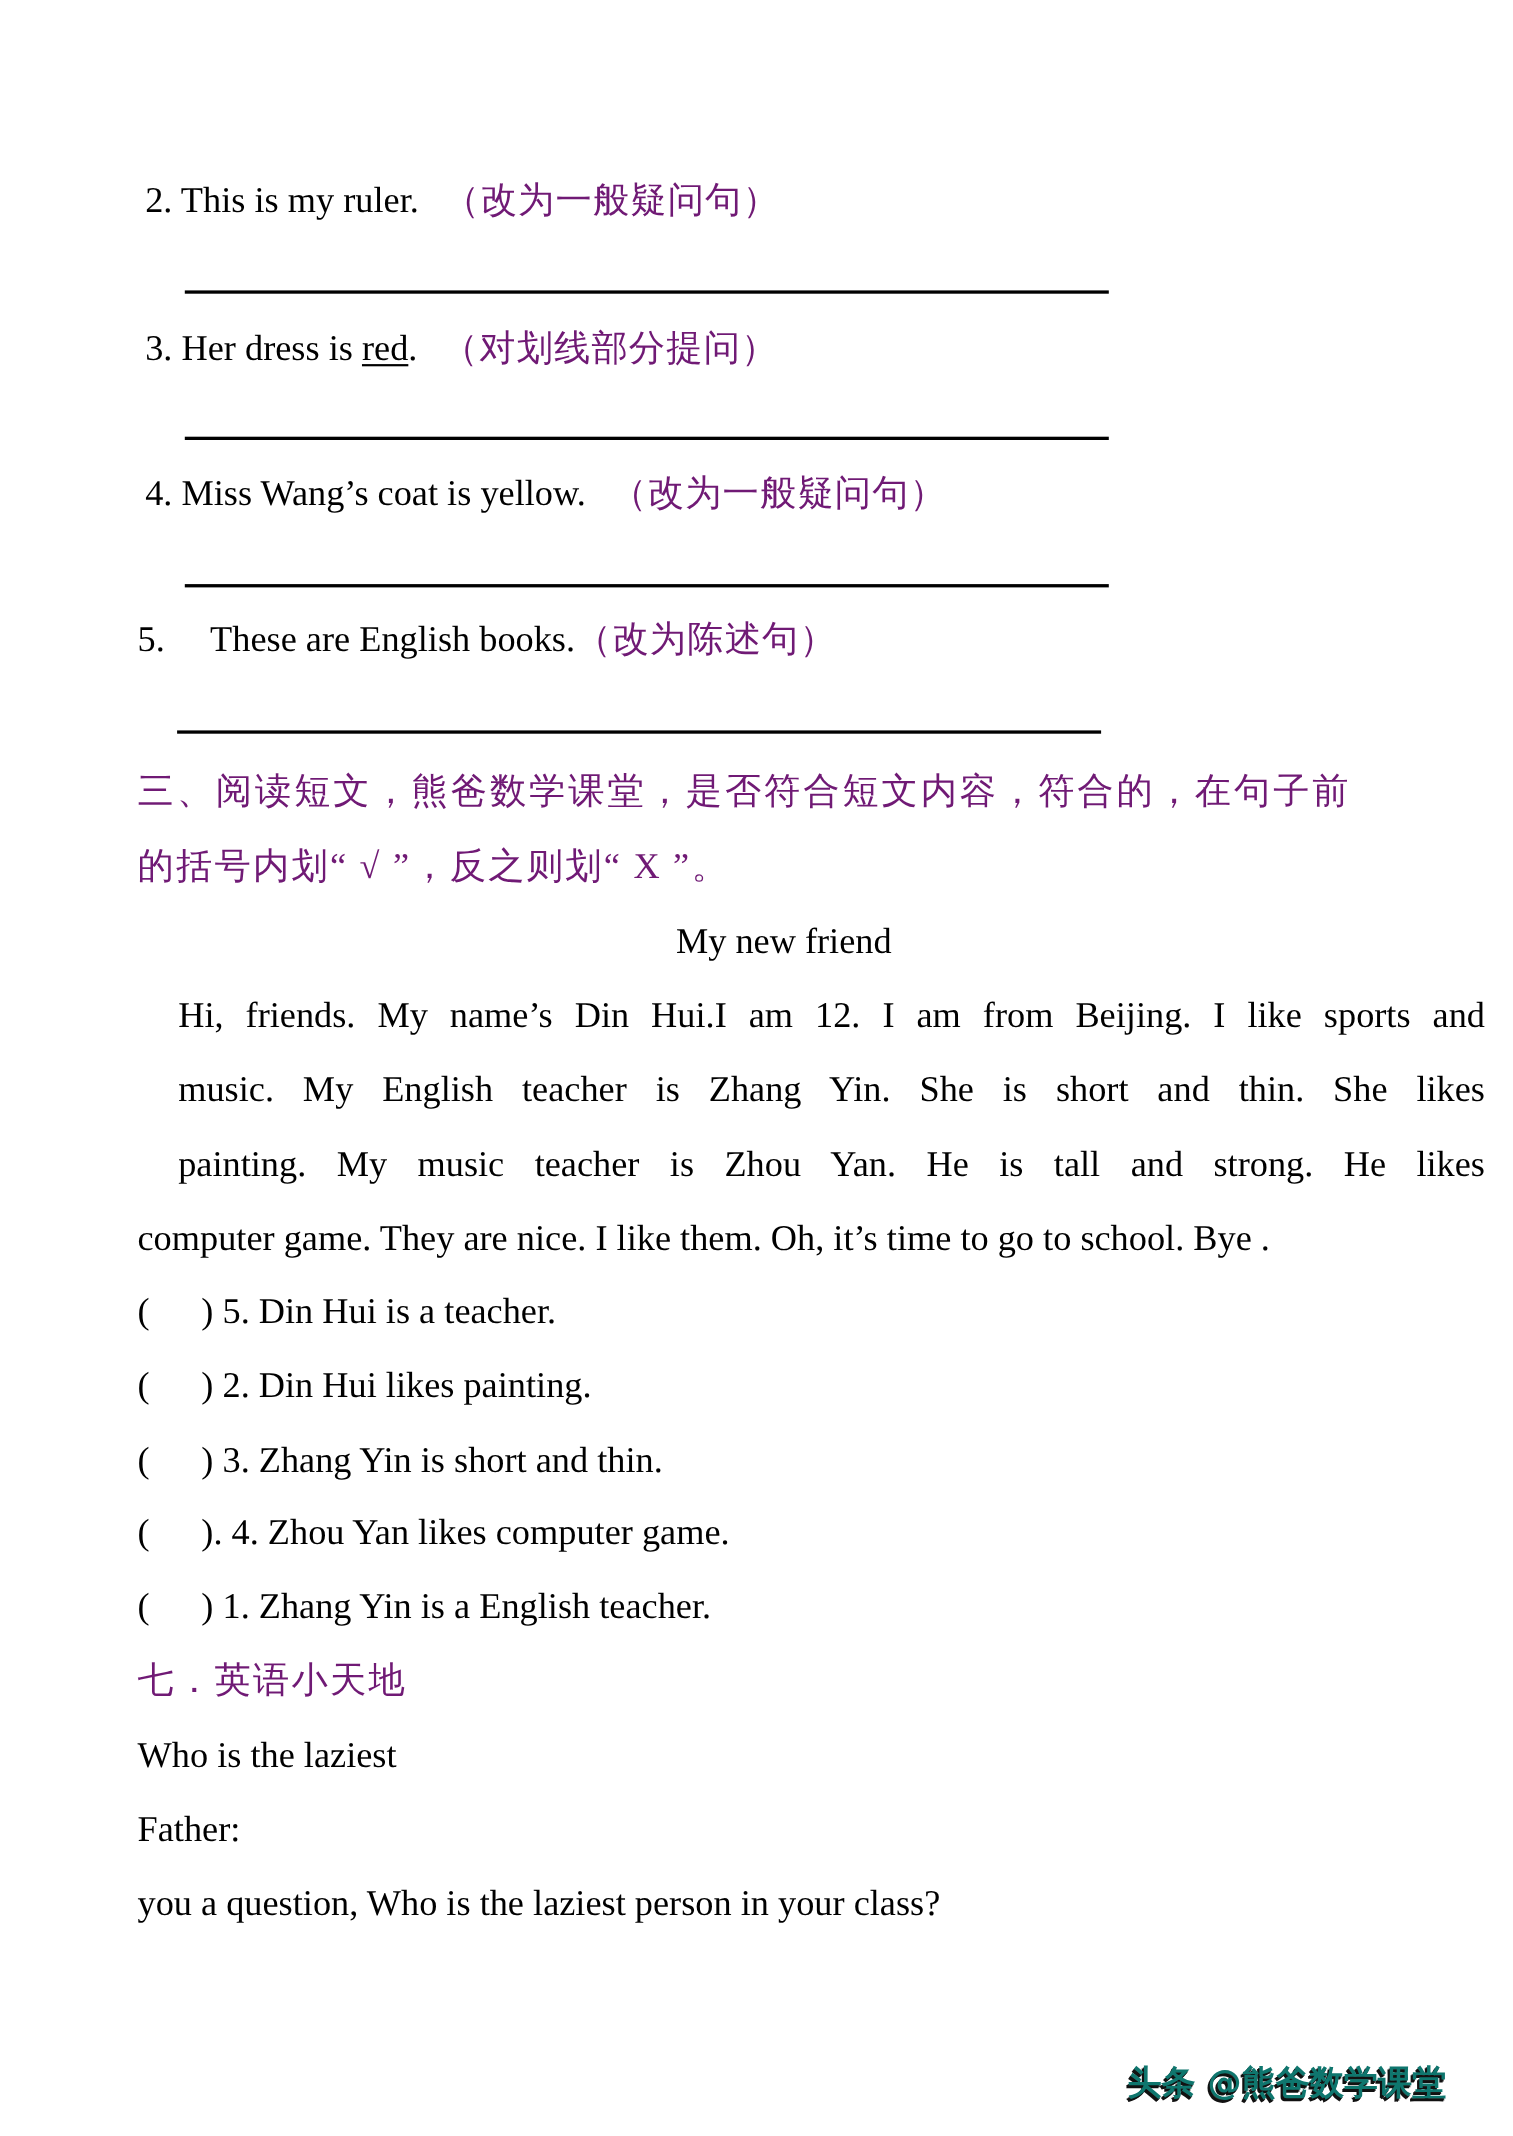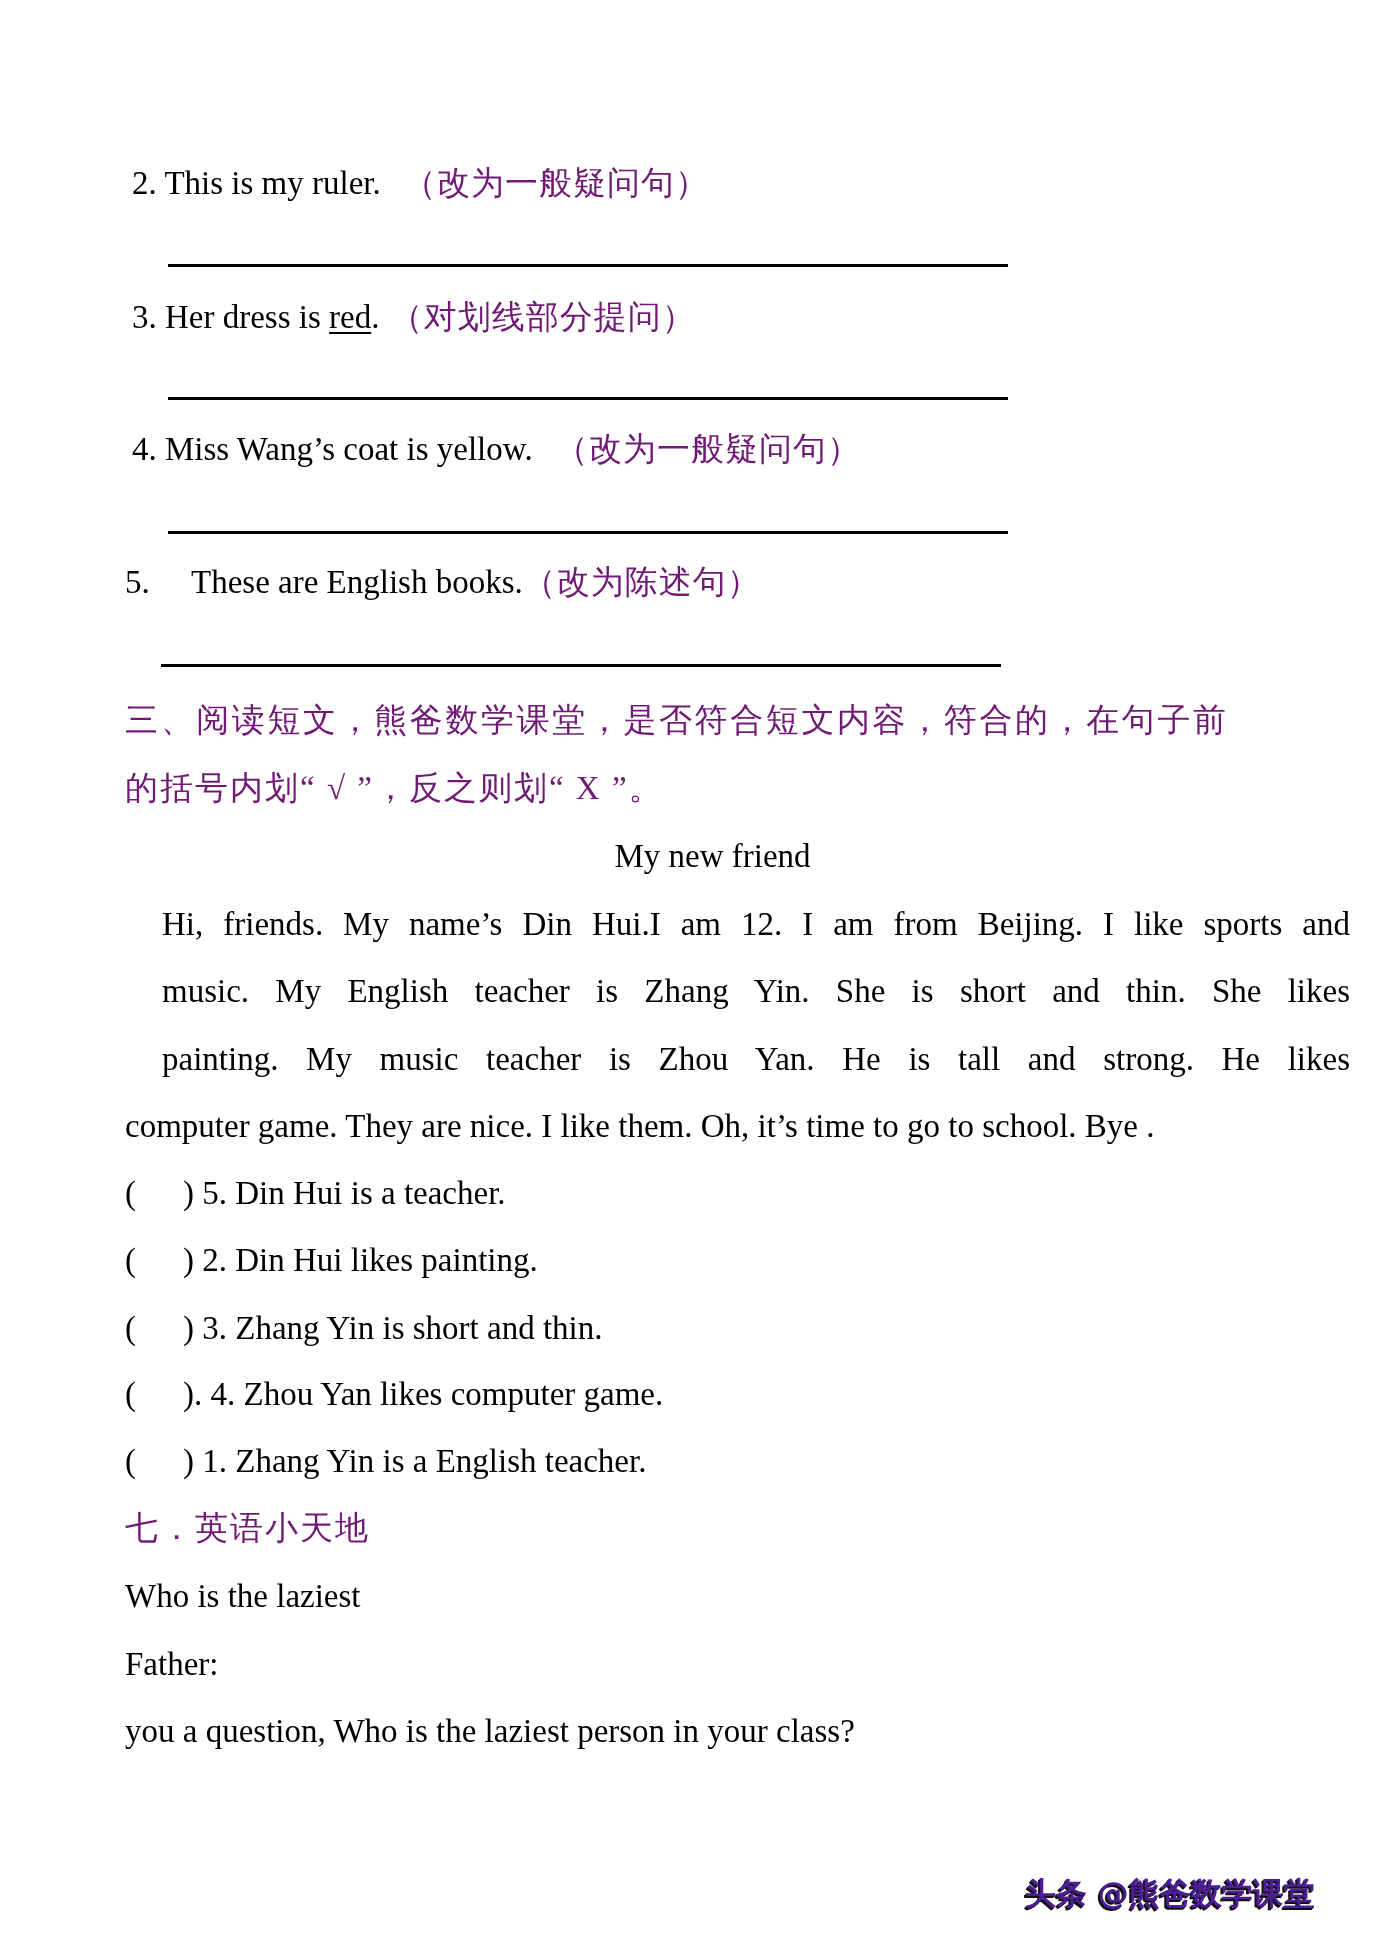--- a/index.html
+++ b/index.html
@@ -7,37 +7,37 @@
          font-family: "Liberation Serif", "DejaVu Serif", serif; color: #000; }
   .line { position: absolute; left: 125px; white-space: nowrap; font-size: 33px; line-height: 40px; }
   .q { left: 132px; }
   .cn { color: #701a75; letter-spacing: 1px; }
   .rule { position: absolute; height: 3px; background: #000; }
   .just { width: 1188px; text-align: justify; text-align-last: justify; white-space: normal; margin-left: 37px; }
   .u { text-decoration: underline; text-underline-offset: 4px; text-decoration-thickness: 2px; }
   .title { left: 0; width: 1425px; text-align: center; }
   .paren { display: inline-block; width: 58px; }
   .watermark { position: absolute; left: 1025px; top: 1873px; font-family: "DejaVu Sans", sans-serif;
-               font-size: 31px; font-weight: bold; color: #4c1d95; letter-spacing: 0px;
+               font-size: 31px; font-weight: bold; color: #0f766e; letter-spacing: 0px;
                text-shadow: -2px 2px 0 #111, -1px 1px 0 #333; }
 </style>
 </head>
 <body>
 
 <div class="line q" style="top:163px">
   <span>2.</span>
   <span>This is my ruler.</span>
   <span class="cn" style="margin-left:14px">（改为一般疑问句）</span>
 </div>
 <div class="rule" style="left:168px; width:840px; top:264px"></div>
 
 <div class="line q" style="top:297px">
   <span>3.</span>
   <span>Her dress is </span><span class="u">red</span><span>.</span>
-  <span class="cn" style="margin-left:2px">（对划线部分提问）</span>
+  <span class="cn" style="margin-left:14px">（对划线部分提问）</span>
 </div>
 <div class="rule" style="left:168px; width:840px; top:397px"></div>
 
 <div class="line q" style="top:429px">
   <span>4.</span>
   <span>Miss Wang’s coat is yellow.</span>
   <span class="cn" style="margin-left:14px">（改为一般疑问句）</span>
 </div>
 <div class="rule" style="left:168px; width:840px; top:531px"></div>
 

